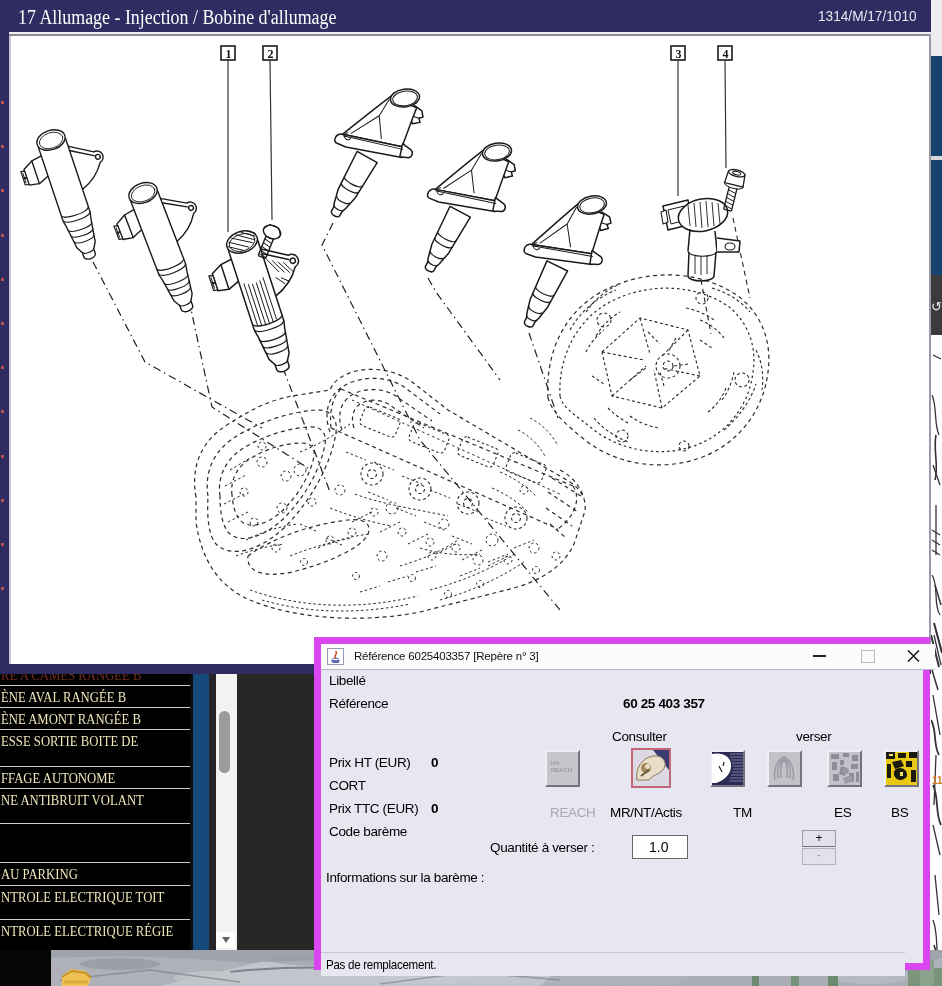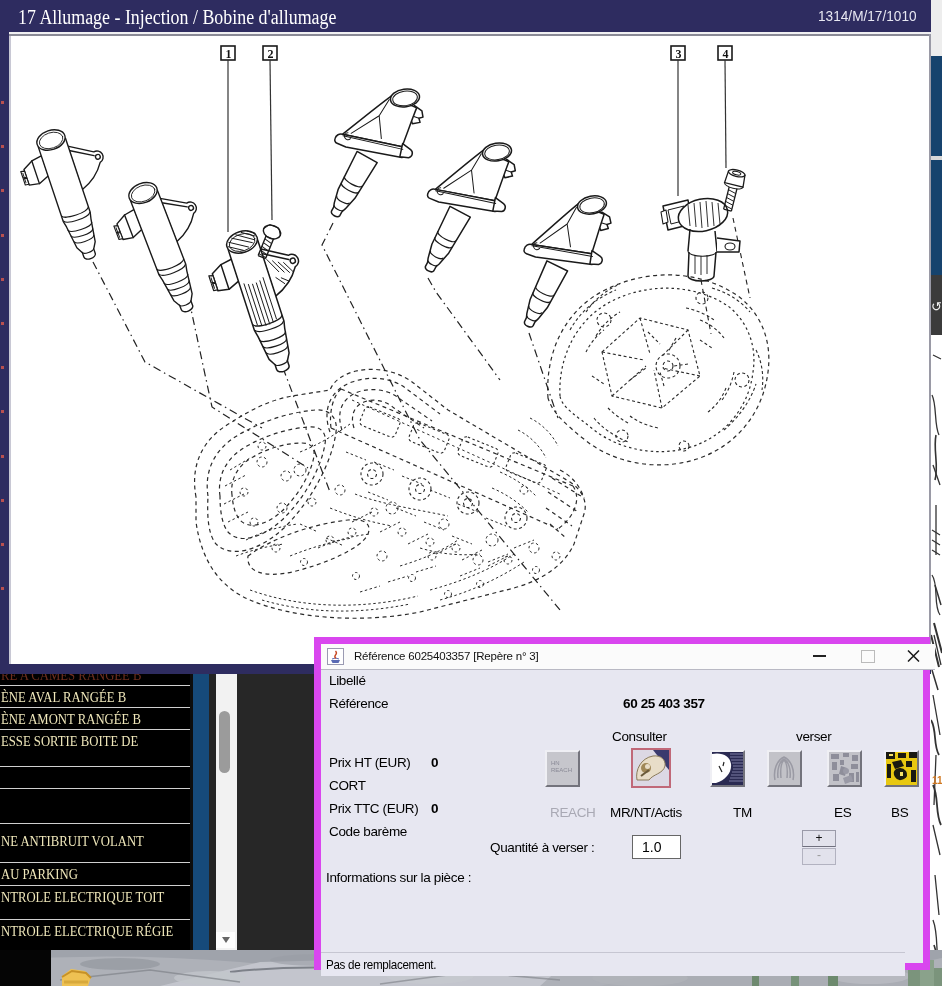--- a/index.html
+++ b/index.html
@@ -329,22 +329,25 @@
       </div>
   <div class="sep" style="top:11px;"></div>
   <div class="menurow" style="top:34px;height:21px;">
         <span style="color:#efe7ba;top:2px;">ÈNE AMONT RANGÉE B</span>
       </div>
   <div class="sep" style="top:33px;"></div>
   <div class="menurow" style="top:56px;height:36px;">
         <span style="color:#efe7ba;top:2px;">ESSE SORTIE BOITE DE</span>
       </div>
   <div class="sep" style="top:55px;"></div>
+  <div class="menurow" style="top:93px;height:21px;">
+        <span style="color:#efe7ba;top:2px;">FFAGE AUTONOME</span>
+      </div>
   <div class="sep" style="top:92px;"></div>
-  <div class="menurow" style="top:115px;height:34px;margin-top:41px;">
+  <div class="menurow" style="top:115px;height:34px;">
         <span style="color:#efe7ba;top:2px;">NE ANTIBRUIT VOLANT</span>
       </div>
   <div class="sep" style="top:114px;"></div>
   <div class="sep" style="top:149px;"></div>
   <div class="menurow" style="top:189px;height:22px;">
         <span style="color:#efe7ba;top:2px;">AU PARKING</span>
       </div>
   <div class="sep" style="top:188px;"></div>
   <div class="menurow" style="top:212px;height:33px;">
         <span style="color:#efe7ba;top:2px;">NTROLE ELECTRIQUE TOIT</span>
@@ -499,24 +502,24 @@
     </svg>
   </div>
 
   <div class="dlg-label" style="left:229px;top:161px;color:#a9a9b4;">REACH</div>
   <div class="dlg-label" style="left:289px;top:161px;">MR/NT/Actis</div>
   <div class="dlg-label" style="left:412px;top:161px;">TM</div>
   <div class="dlg-label" style="left:513px;top:161px;">ES</div>
   <div class="dlg-label" style="left:570px;top:161px;">BS</div>
 
   <div class="dlg-label" style="left:169px;top:196px;">Quantité à verser :</div>
-  <div class="abs" style="left:311px;top:191px;width:38px;height:22px;background:#fff;border:1px solid #666;font-size:14px;color:#000;padding-left:9px;line-height:22px;">1.0</div>
+  <div class="abs" style="left:311px;top:191px;width:38px;height:22px;background:#fff;border:1px solid #666;font-size:14px;color:#000;padding-left:16px;line-height:22px;">1.0</div>
   <div class="abs" style="left:481px;top:186px;width:32px;height:15px;background:#e2e2ec;border:1px solid #9a9aa8;border-bottom-color:#70707e;text-align:center;font-size:12px;line-height:14px;color:#111;">+</div>
   <div class="abs" style="left:481px;top:204px;width:32px;height:15px;background:#e2e2ec;border:1px solid #b2b2c0;text-align:center;font-size:12px;line-height:13px;color:#999;">-</div>
 
-  <div class="dlg-label" style="left:5px;top:226px;">Informations sur la pièce :</div>
+  <div class="dlg-label" style="left:5px;top:226px;">Informations sur la barème :</div>
 
   <div class="abs" style="left:0;top:308px;width:584px;height:23px;background:#e7e7f1;border-top:1px solid #c6c6d2;">
     <div class="dlg-label" style="left:5px;top:4px;transform:scaleX(0.86);transform-origin:0 0;">Pas de remplacement.</div>
   </div>
 </div>
 
 </div>
 
 </body></html>

